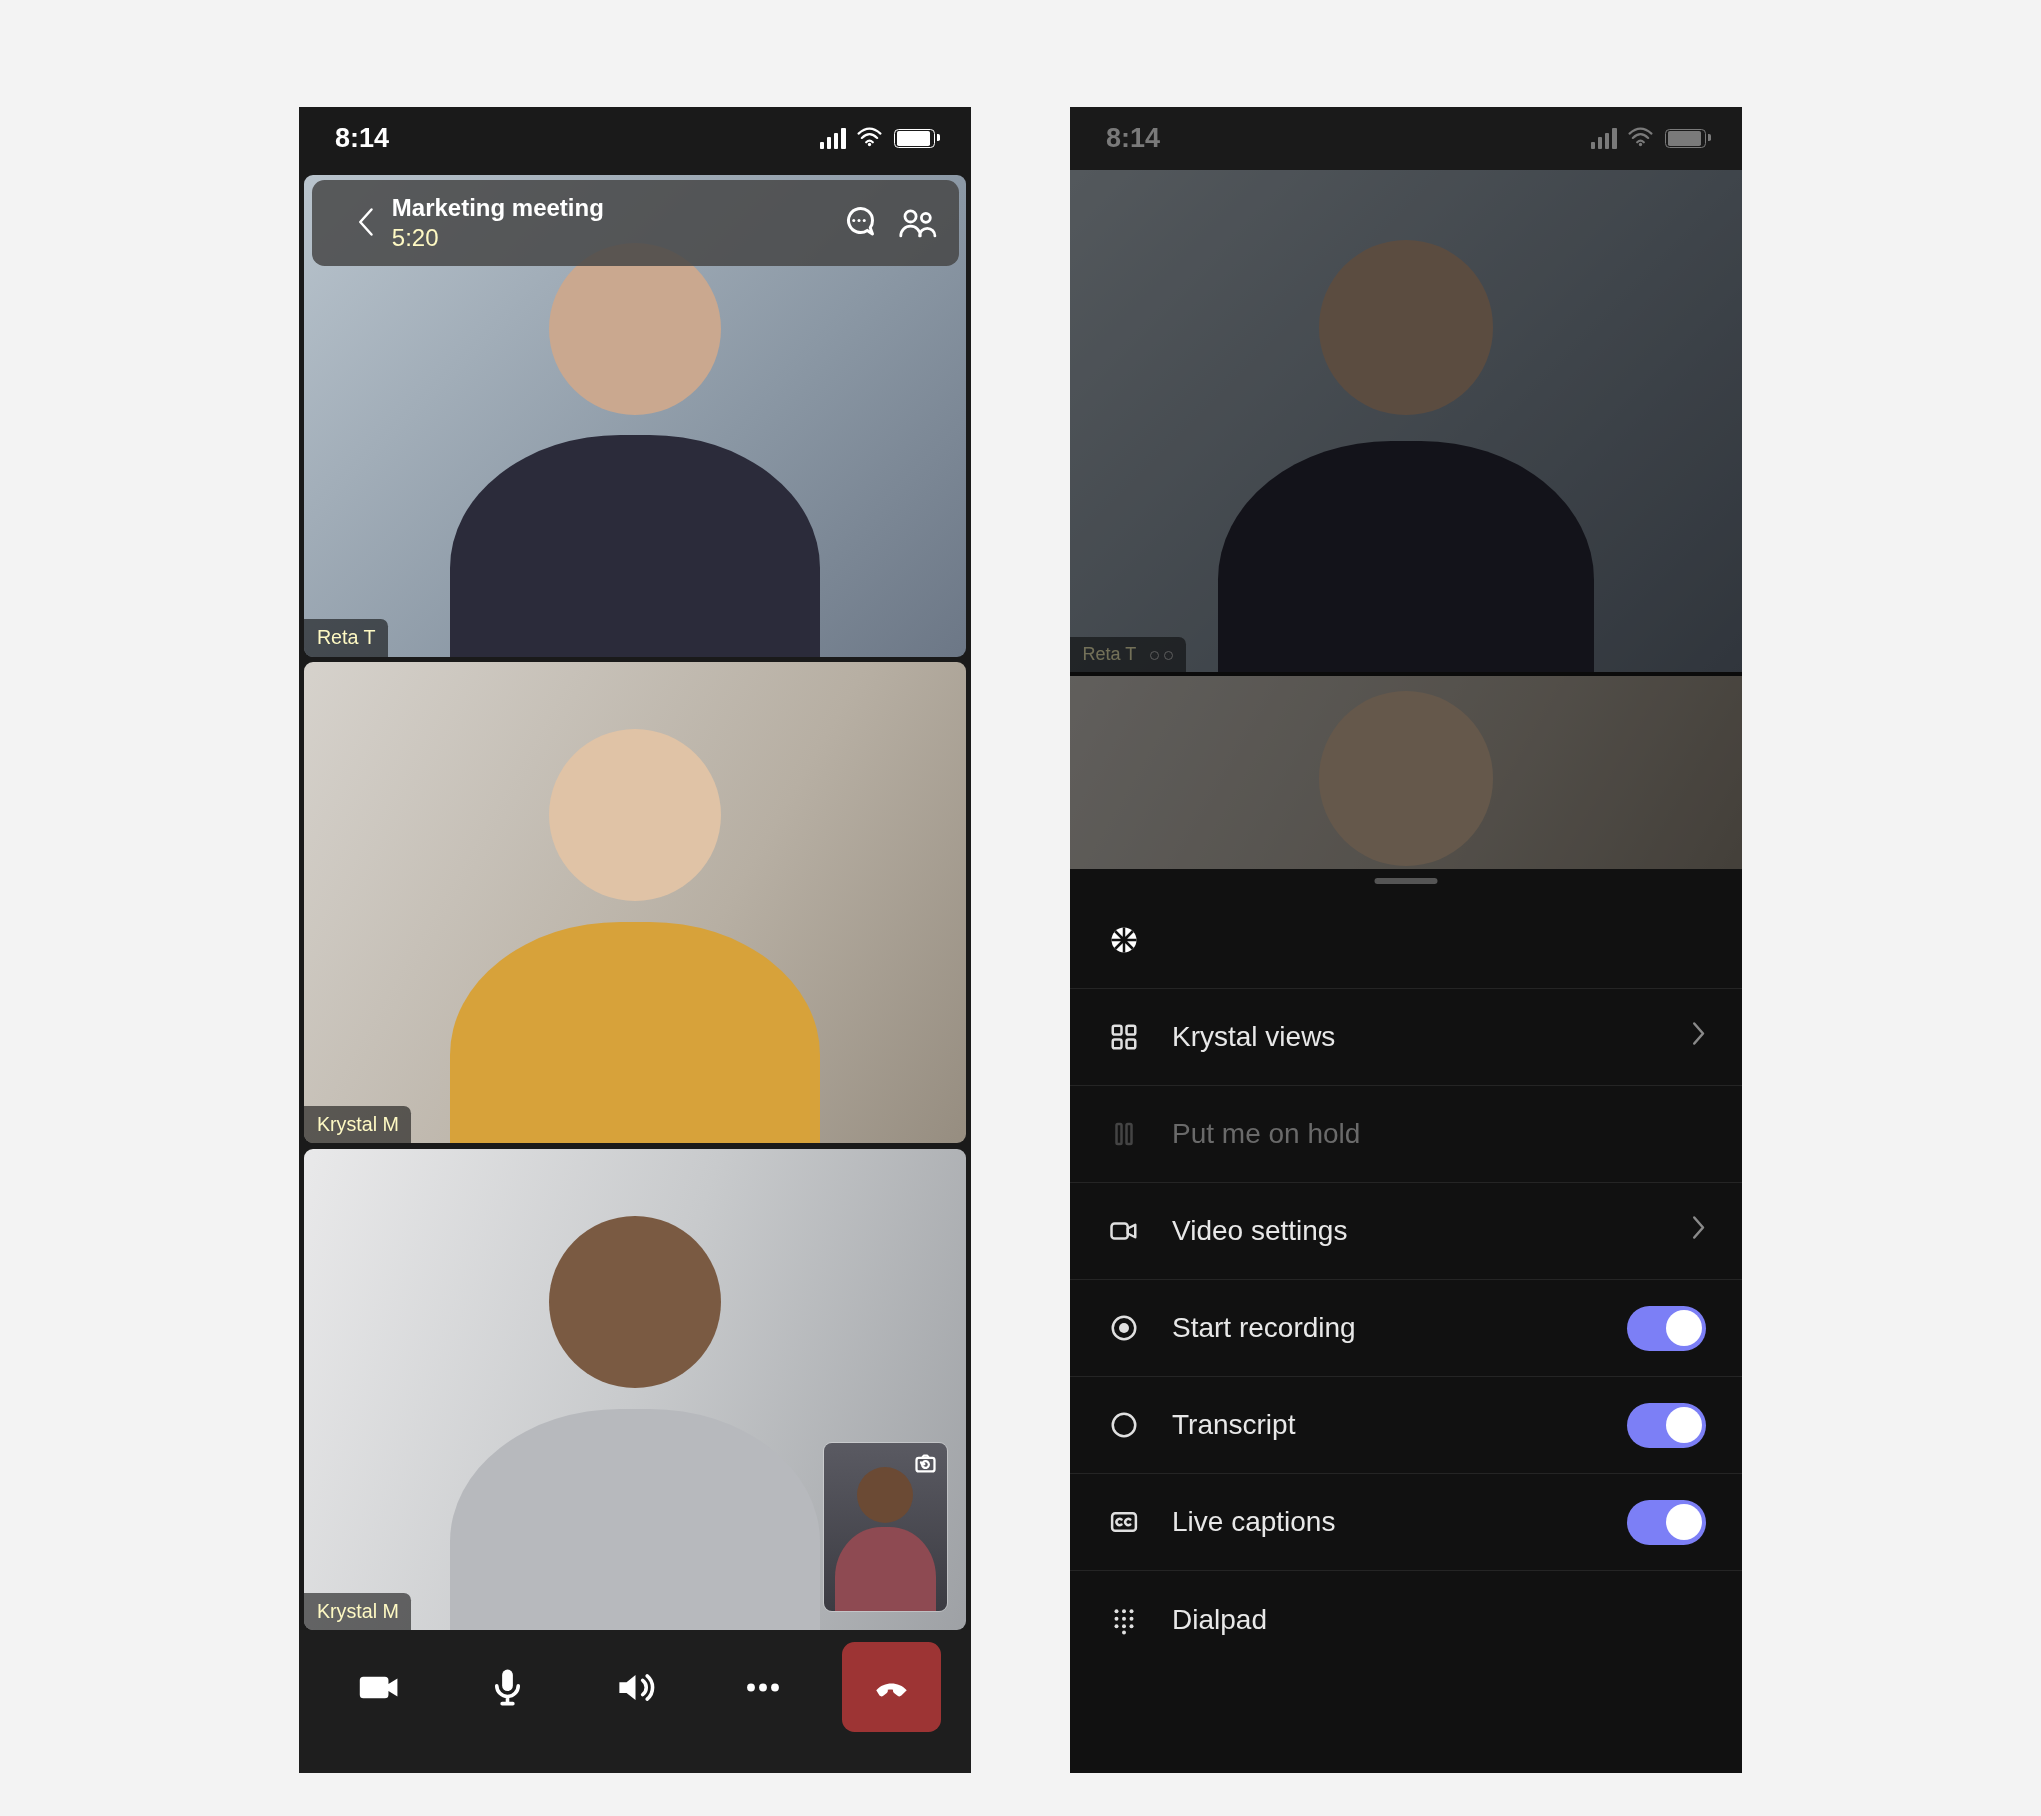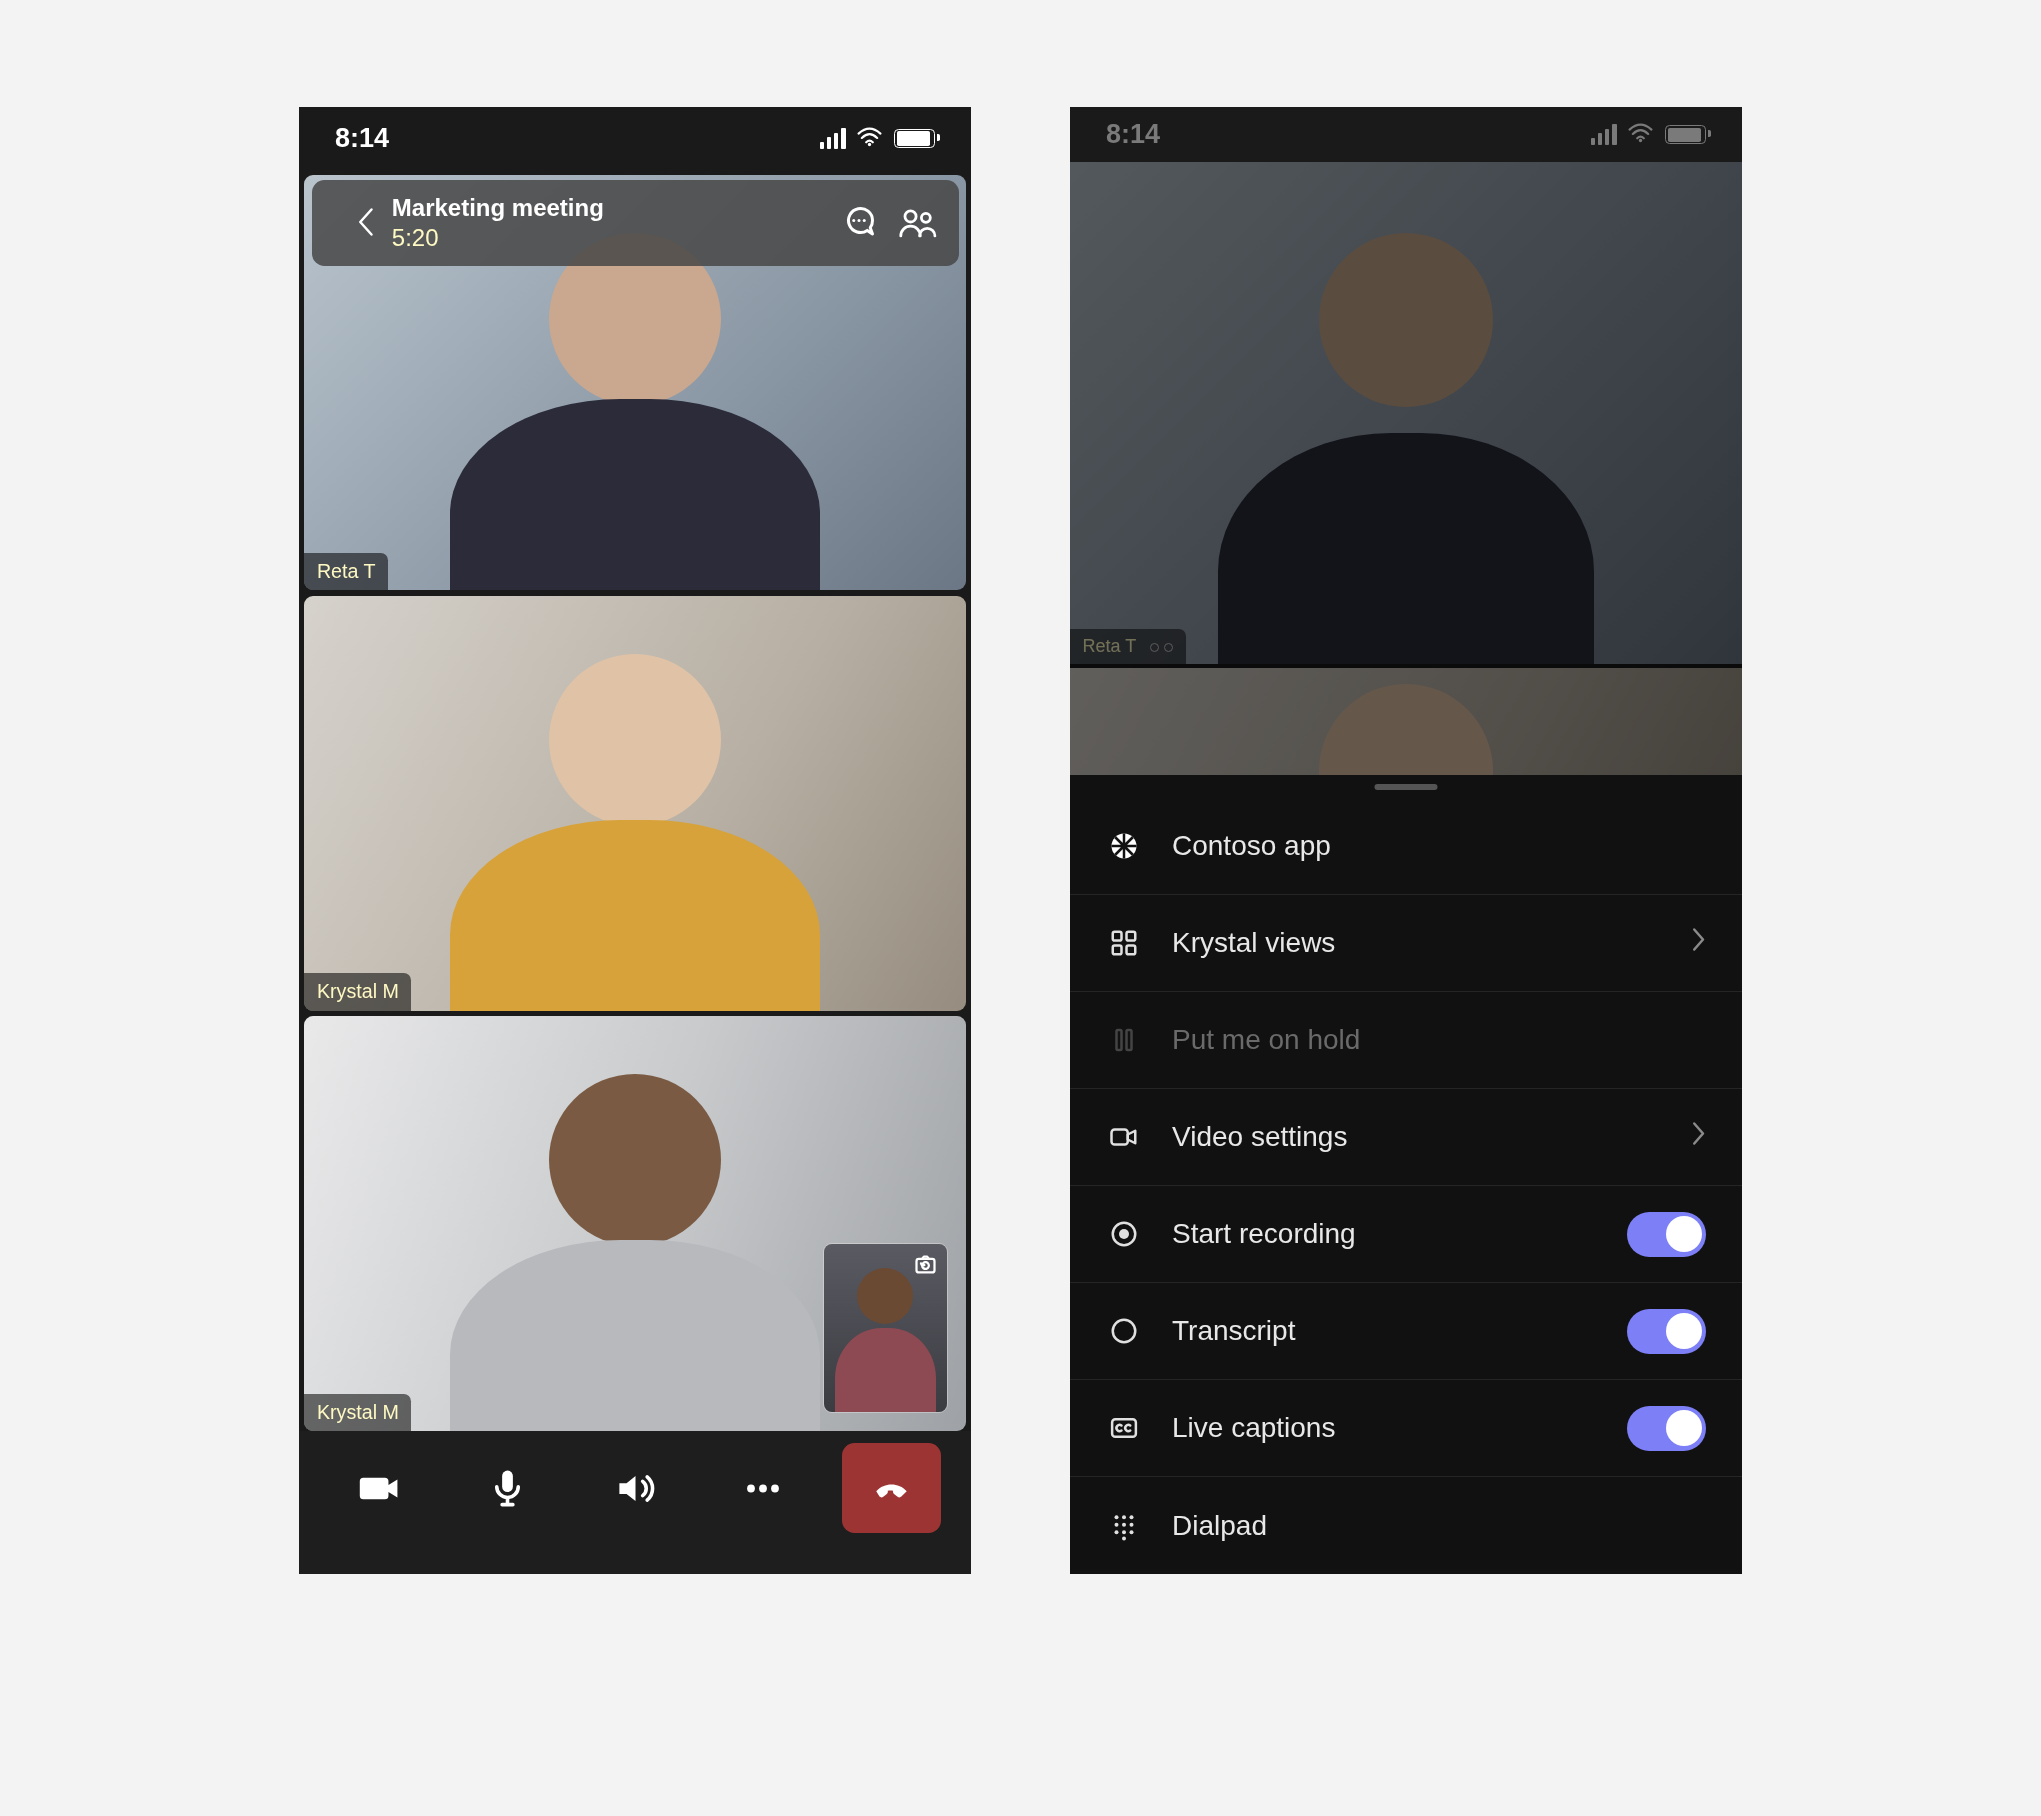--- a/index.html
+++ b/index.html
@@ -11,21 +11,21 @@
     justify-content: center;
     align-items: flex-start;
     padding: 107px 0;
   }
   .wrap {
     display: flex;
     gap: 99px;
   }
   .phone {
     width: 672px;
-    height: 1467px;
+    height: 1666px;
     background: #1a1a1a;
     border-radius: 0;
     overflow: hidden;
     position: relative;
     display: flex;
     flex-direction: column;
   }
   
   .statusbar {
     height: 63px;
@@ -389,21 +389,20 @@
     <div class="sheet">
       <div class="grabber"></div>
 
       <div class="menuitem">
         <span class="micon">
           <svg viewBox="0 0 24 24">
               <circle cx="12" cy="12" r="10" fill="#fff"></circle>
               <path d="M12 2 v20 M2 12 h20 M5 5 l14 14 M19 5 L5 19" stroke="#111" stroke-width="2"></path>
             </svg>
         </span>
-        <span class="mlabel">Contoso app</span>
       </div>
 
       <div class="menuitem">
         <span class="micon">
           <svg viewBox="0 0 24 24">
               <rect class="ico" x="3" y="3" width="7" height="7" rx="1.5"></rect>
               <rect class="ico" x="14" y="3" width="7" height="7" rx="1.5"></rect>
               <rect class="ico" x="3" y="14" width="7" height="7" rx="1.5"></rect>
               <rect class="ico" x="14" y="14" width="7" height="7" rx="1.5"></rect>
             </svg>

